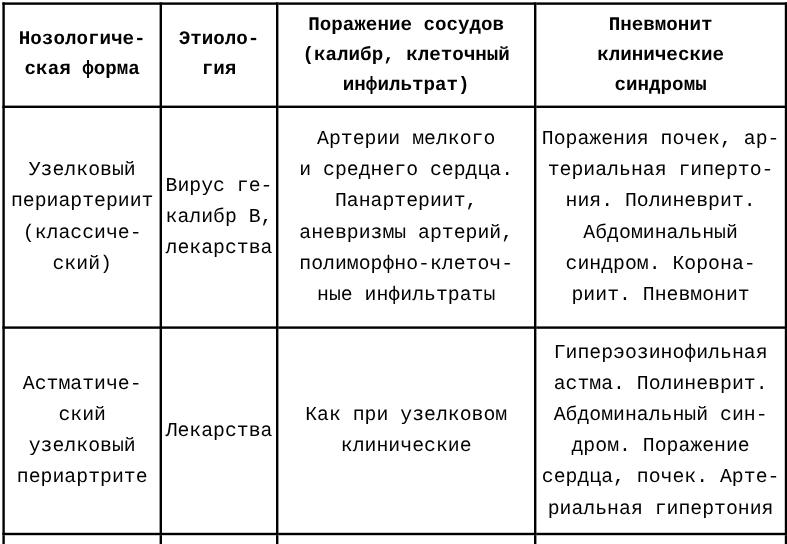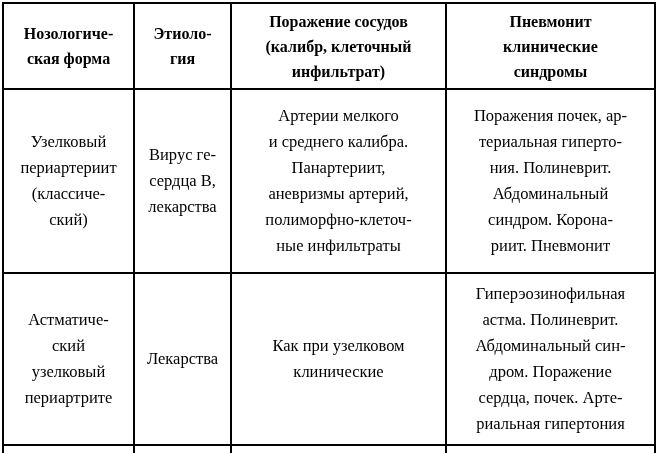--- a/index.html
+++ b/index.html
@@ -11,20 +11,21 @@
     height: 453px;
     overflow: hidden;
     font-family: "Liberation Serif", "DejaVu Serif", serif;
     color: #000000;
   }
   .doc-page {
     position: absolute;
     top: 0; left: 0;
     width: 656px; height: 453px;
     background: #ffffff;
+    font-family: Liberation Mono, monospace;
   }
   table.med-table {
     border-collapse: collapse;
     table-layout: fixed;
     margin: 2px 0 0 2px;
     width: 652px;
   }
   table.med-table td, table.med-table th {
     border: 2px solid #000000;
     text-align: center;
@@ -71,24 +72,24 @@
         <th class="hdr">Пневмонит
 клинические
 синдромы</th>
       </tr>
       <tr class="data-row-1">
         <td class="body-cell">Узелковый
 периартериит
 (классиче-
 ский)</td>
         <td class="body-cell">Вирус ге-
-сердца В,
+калибр В,
 лекарства</td>
         <td class="body-cell">Артерии мелкого
-и среднего калибра.
+и среднего сердца.
 Панартериит,
 аневризмы артерий,
 полиморфно-клеточ-
 ные инфильтраты</td>
         <td class="body-cell">Поражения почек, ар-
 териальная гиперто-
 ния. Полиневрит.
 Абдоминальный
 синдром. Корона-
 риит. Пневмонит</td>

